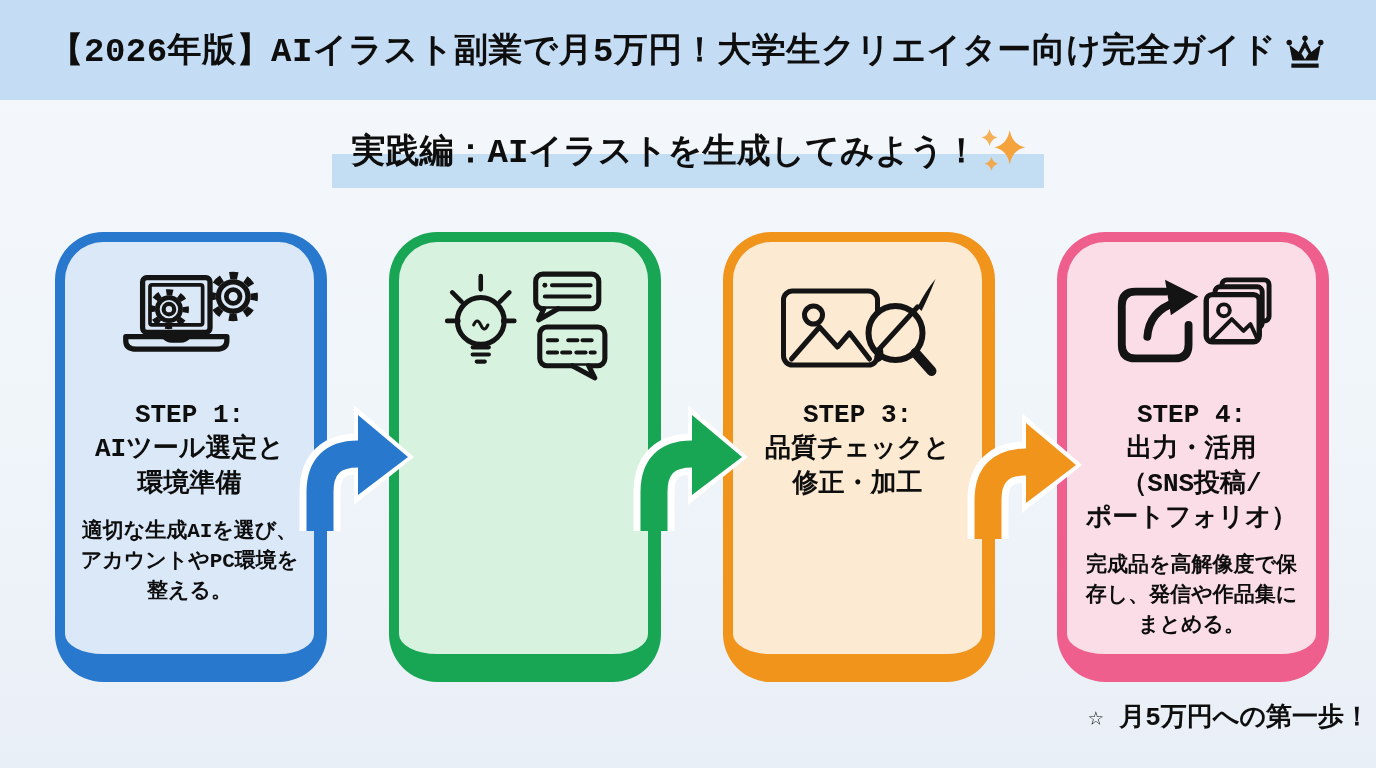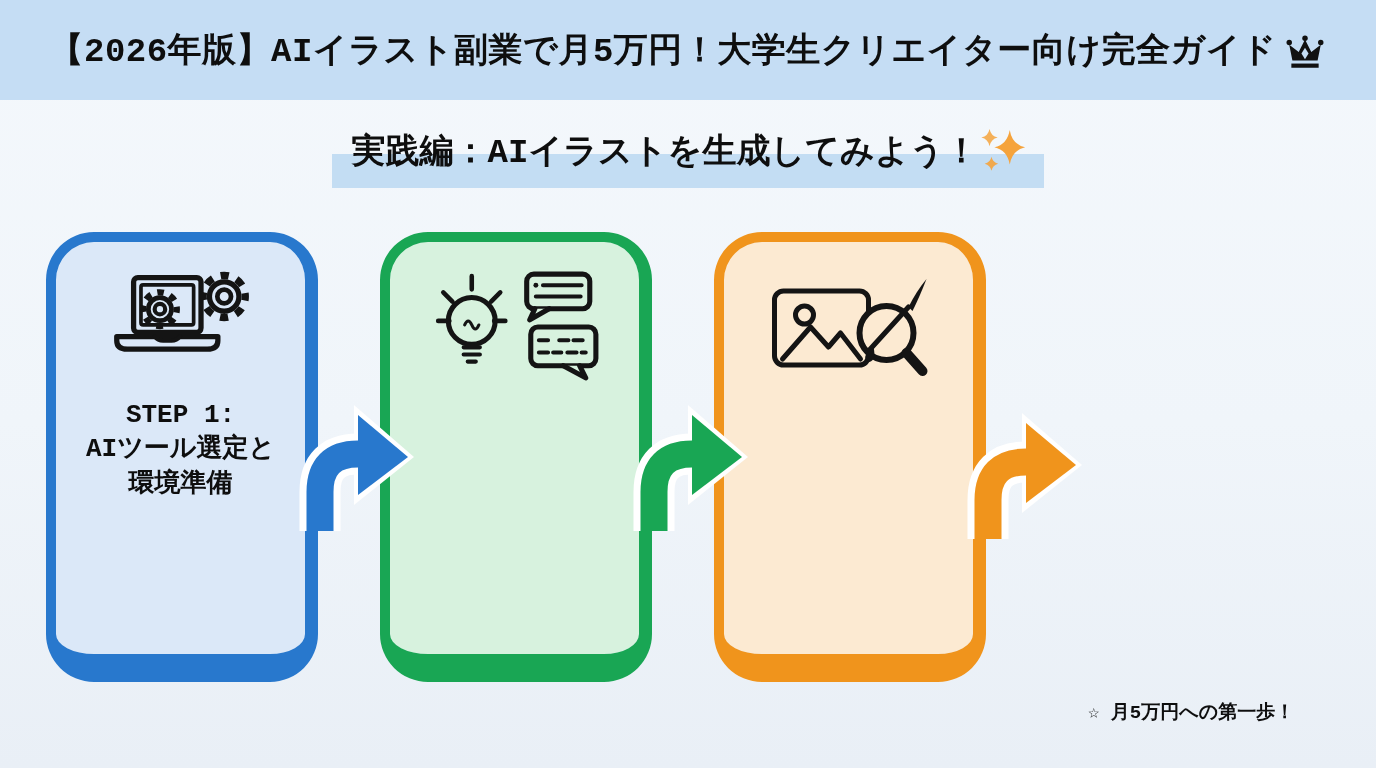--- a/index.html
+++ b/index.html
@@ -43,21 +43,21 @@
     padding: 0 16px 13px 20px;
     background: linear-gradient(180deg, rgba(0,0,0,0) 45%, var(--hl,#c3ddf3) 45%);
   }
   .subtitle-text { font-size: 34px; font-weight: 700; white-space: nowrap; }
   .sparkle { width: 50px; height: 50px; margin-bottom: -2px; }
 
   
   .steps-row {
     position: absolute;
     top: 232px;
-    left: 46px;
+    left: 55px;
     display: flex;
     gap: 62px;
   }
   .step-card {
     box-sizing: border-box;
     width: 272px;
     height: 450px;
     border-style: solid;
     border-color: var(--accent, #888);
     border-width: 10px 13px 28px 10px;
@@ -97,21 +97,21 @@
     width: 118px;
     height: 142px;
     z-index: 5;
   }
 
   
   .footer-note {
     position: absolute;
     left: 1088px;
     top: 700px;
-    font-size: 19px;
+    font-size: 26px;
     line-height: 1.45;
     text-align: center;
   }
   .footer-note .line2 { margin-left: 27px; }
 
   .ico { stroke: #141414; }
 </style>
 </head>
 <body>
 
@@ -159,20 +159,21 @@
           <g>
             <circle cx="55" cy="40" r="11" fill="var(--fill)" class="ico" stroke-width="4.5"></circle>
             <circle cx="55" cy="40" r="16" fill="none" class="ico" stroke-width="6" stroke-dasharray="6.28 6.28" stroke-dashoffset="3"></circle>
             <circle cx="55" cy="40" r="5" fill="none" class="ico" stroke-width="4"></circle>
           </g>
         </svg>
       </div>
       <h2 class="step-title">STEP 1:
 AIツール選定と
 環境準備</h2>
+      <p class="step-desc">適切な生成AIを選び、アカウントやPC環境を整える。</p>
     </section>
 
     <section class="step-card" style="--accent: #19a654; --fill: #d7f2de;">
       <div class="icon-box">
         <svg viewBox="0 0 165 115" width="168" height="117">
           <g fill="none" class="ico" stroke-width="5" stroke-linejoin="round" stroke-linecap="round">
             <circle cx="40" cy="52" r="23"></circle>
             <path d="M32 78 h16 M32 85 h16 M36 92 h8" stroke-width="4"></path>
             <path d="M33 56 q3.5 -8 7 0 q3.5 8 7 0" stroke-width="3"></path>
             <path d="M40 21 V8 M21 33 L12 24 M59 33 L68 24 M7 52 h11 M62 52 h11" stroke-width="4.5"></path>
@@ -196,22 +197,46 @@
             <circle cx="38" cy="48" r="9"></circle>
             <path d="M16 92 L44 60 L62 80 L74 66 L94 92"></path>
           </g>
           <circle cx="120" cy="66" r="27" fill="var(--fill)" class="ico" stroke-width="6"></circle>
           <path d="M140 86 L156 104" fill="none" class="ico" stroke-width="10" stroke-linecap="round"></path>
           <path d="M102 84 L142 40" fill="none" class="ico" stroke-width="5" stroke-linecap="round"></path>
           <path d="M142 40 Q150 24 160 12 Q153 30 146 44 Z" fill="#141414"></path>
           <path d="M102 84 Q95 92 103 95 Q110 93 107 80 Z" fill="#141414"></path>
         </svg>
       </div>
-    </section>
-
+      <h2 class="step-title">STEP 3:
+品質チェックと
+修正・加工</h2>
+    </section>
+
+    <section class="step-card" style="--accent: #ef5f8d; --fill: #fbdde8;">
+      <div class="icon-box">
+        <svg viewBox="0 0 175 110" width="172" height="108">
+          <path d="M60 20 H30 Q16 20 16 34 v40 Q16 88 30 88 h40 Q84 88 84 74 V54" fill="none" class="ico" stroke-width="8" stroke-linecap="round"></path>
+          <path d="M42 66 Q44 40 70 31" fill="none" class="ico" stroke-width="8" stroke-linecap="round"></path>
+          <polygon points="60,8 94,25 66,44" fill="#141414"></polygon>
+          <g class="ico" stroke-linejoin="round">
+            <rect x="118" y="8" width="48" height="42" rx="5" fill="var(--fill)" stroke-width="5"></rect>
+            <rect x="111" y="15" width="48" height="42" rx="5" fill="var(--fill)" stroke-width="5"></rect>
+            <rect x="102" y="23" width="54" height="48" rx="6" fill="var(--fill)" stroke-width="5.5"></rect>
+            <circle cx="120" cy="39" r="6" fill="none" stroke-width="4"></circle>
+            <path d="M108 68 L128 48 L140 60 L147 53 L154 68" fill="none" stroke-width="4" stroke-linecap="round"></path>
+          </g>
+        </svg>
+      </div>
+      <h2 class="step-title">STEP 4:
+出力・活用
+（SNS投稿/
+ポートフォリオ）</h2>
+      <p class="step-desc">完成品を高解像度で保存し、発信や作品集にまとめる。</p>
+    </section>
   </div>
 
   <svg class="flow-arrow" style="left:296px" viewBox="0 0 118 142">
     <path d="M24 142 L24 103 Q24 65 62 65 L66 65" fill="none" stroke="#ffffff" stroke-width="41"></path>
     <polygon points="58,16 118,68 58,116" fill="#ffffff"></polygon>
     <g stroke-linejoin="round" style="color: rgb(40, 120, 205);">
       <path d="M24 142 L24 103 Q24 65 62 65 L66 65" fill="none" stroke="currentColor" stroke-width="27"></path>
       <polygon points="62,26 112,68 62,106" fill="currentColor"></polygon>
     </g>
   </svg>

